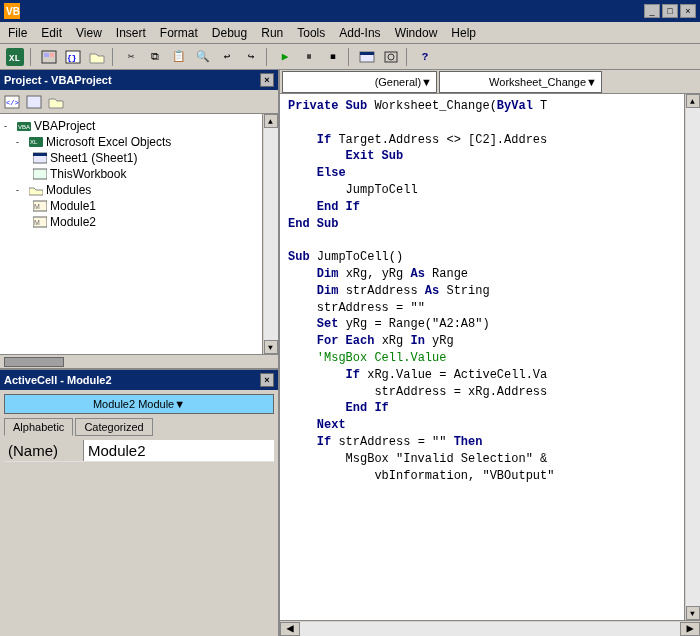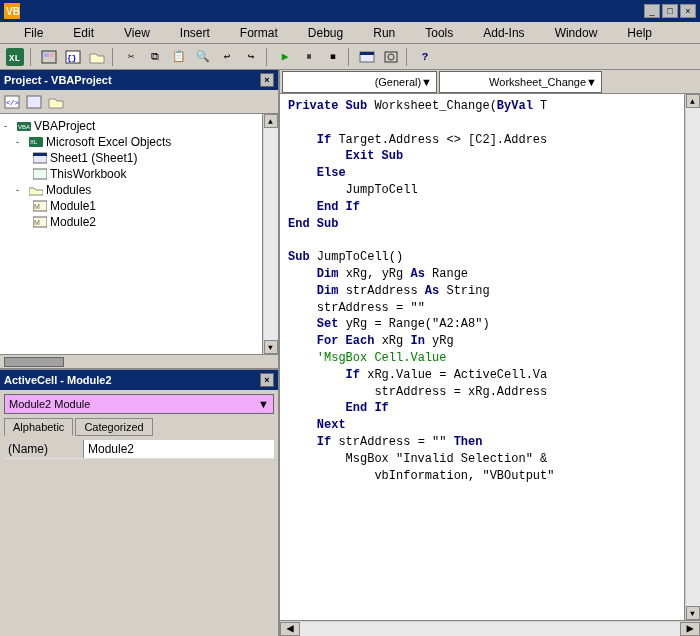--- a/index.html
+++ b/index.html
@@ -67,21 +67,20 @@
       padding: 0 2px;
       border-bottom: 1px solid #888;
       font-family: Arial, sans-serif;
       font-size: 12px;
       gap: 2px;
     }
     .menu-item {
       padding: 2px 6px;
       cursor: pointer;
       white-space: nowrap;
-      margin-left: 16px;
     }
 
     
     .toolbar {
       background: #d4d0c8;
       display: flex;
       align-items: center;
       height: 26px;
       padding: 2px 4px;
       border-bottom: 1px solid #888;
@@ -225,28 +224,28 @@
       flex-direction: column;
     }
     .props-content {
       flex: 1;
       background: #d4d0c8;
       padding: 4px;
     }
     .props-dropdown {
       width: 100%;
       height: 20px;
-      background: #f0abfc;
+      background: #7dd3fc;
       border: 1px solid #666;
       font-family: Arial, sans-serif;
       font-size: 11px;
       padding: 1px 4px;
       display: flex;
       align-items: center;
-      justify-content: space-between;
+      justify-content: center;
       margin-bottom: 4px;
       cursor: pointer;
     }
     .props-tabs {
       display: flex;
       gap: 2px;
       margin-bottom: 4px;
     }
     .props-tab {
       padding: 2px 8px;
@@ -257,21 +256,21 @@
       cursor: pointer;
     }
     .props-tab.active {
       background: #d4d0c8;
       border-bottom: 1px solid #d4d0c8;
     }
     .props-table {
       width: 100%;
       background: white;
       font-family: Arial, sans-serif;
-      font-size: 12px;
+      font-size: 15px;
     }
     .props-row {
       display: flex;
       border-bottom: 1px solid #e0e0e0;
     }
     .props-key {
       width: 80px;
       padding: 2px 4px;
       background: #d4d0c8;
       border-right: 1px solid #888;

